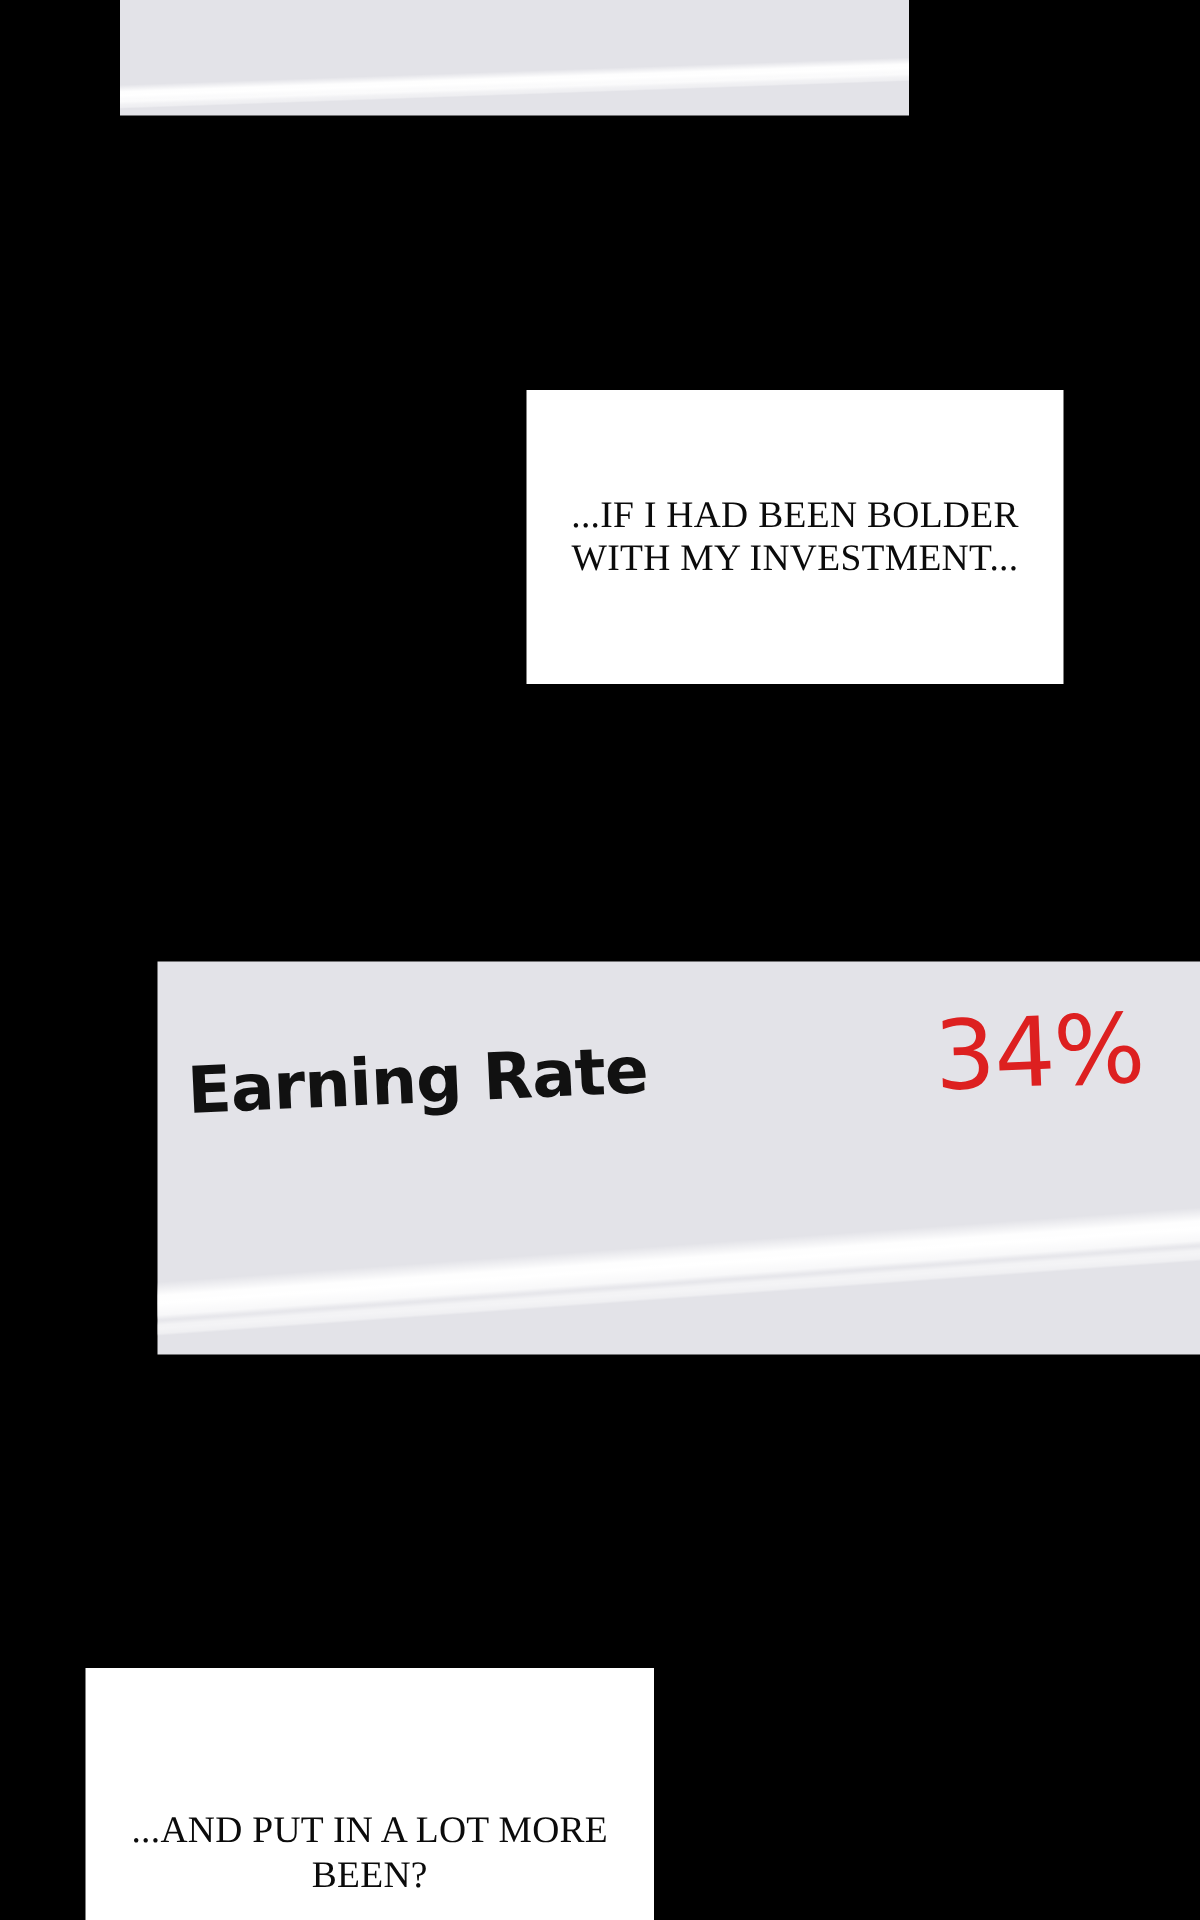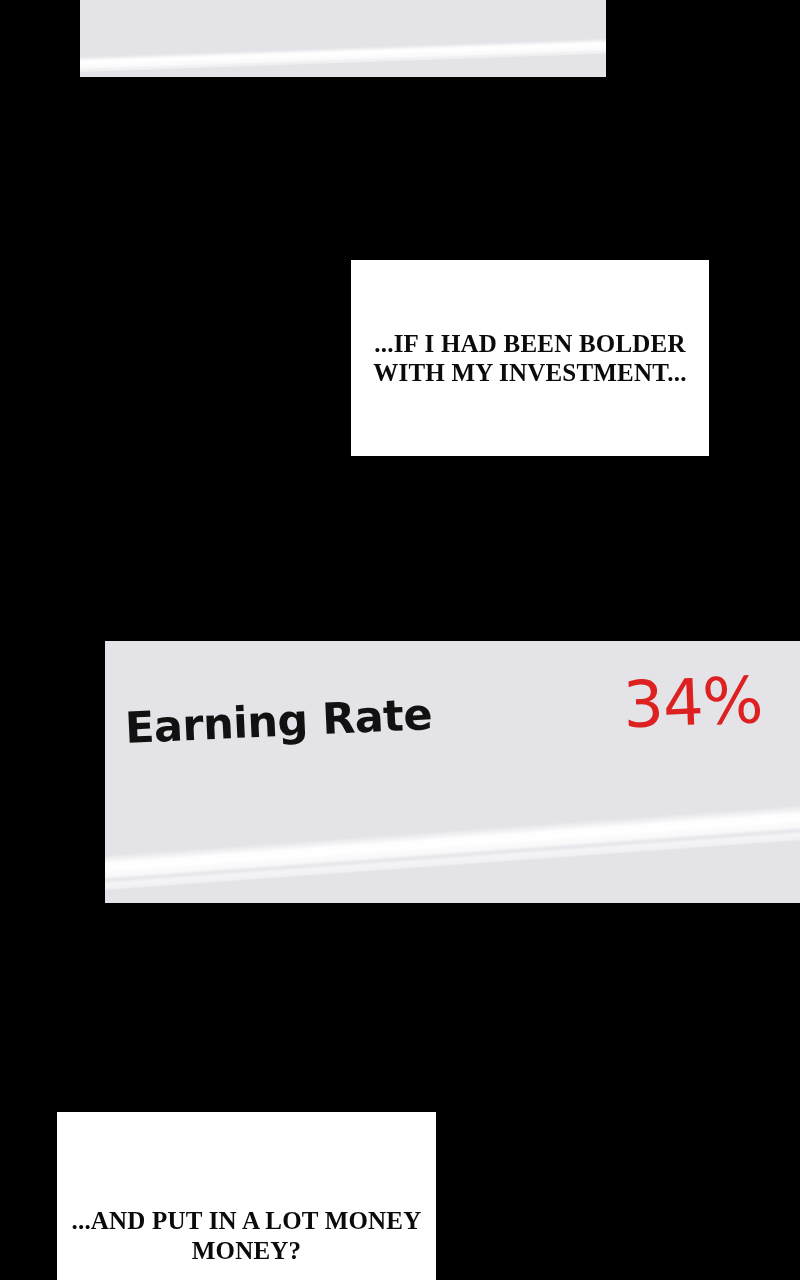--- a/index.html
+++ b/index.html
@@ -124,21 +124,20 @@
 
   
   .caption-box {
     position: absolute;
     background: #ffffff;
     display: flex;
     align-items: center;
     justify-content: center;
     text-align: center;
     overflow: hidden;
-    font-weight: bold;
   }
   .caption-text {
     font-family: "Liberation Serif", "DejaVu Serif", serif;
     color: #0b0b0b;
     line-height: 1.18;
     letter-spacing: 0.2px;
     padding: 0 14px;
   }
 
   #caption-top {
@@ -178,16 +177,16 @@
   </div>
 
   <div class="gray-panel" id="earning-panel">
     <div class="sweep soft sweep-main"></div>
     <div class="sweep soft sweep-thin"></div>
     <div class="metric-label">Earning Rate</div>
     <div class="metric-value">34%</div>
   </div>
 
   <div class="caption-box" id="caption-bottom">
-    <div class="caption-text">...AND PUT IN A LOT MONEY MONEY?</div>
+    <div class="caption-text">...AND PUT IN A LOT MORE BEEN?</div>
   </div>
 
 </div>
 
 </body></html>

